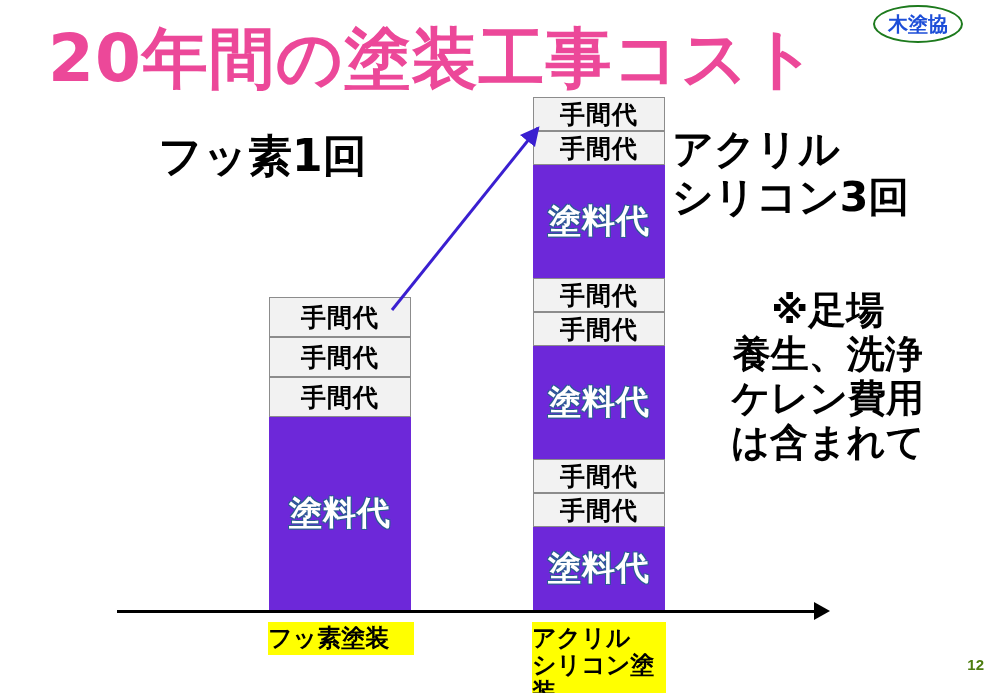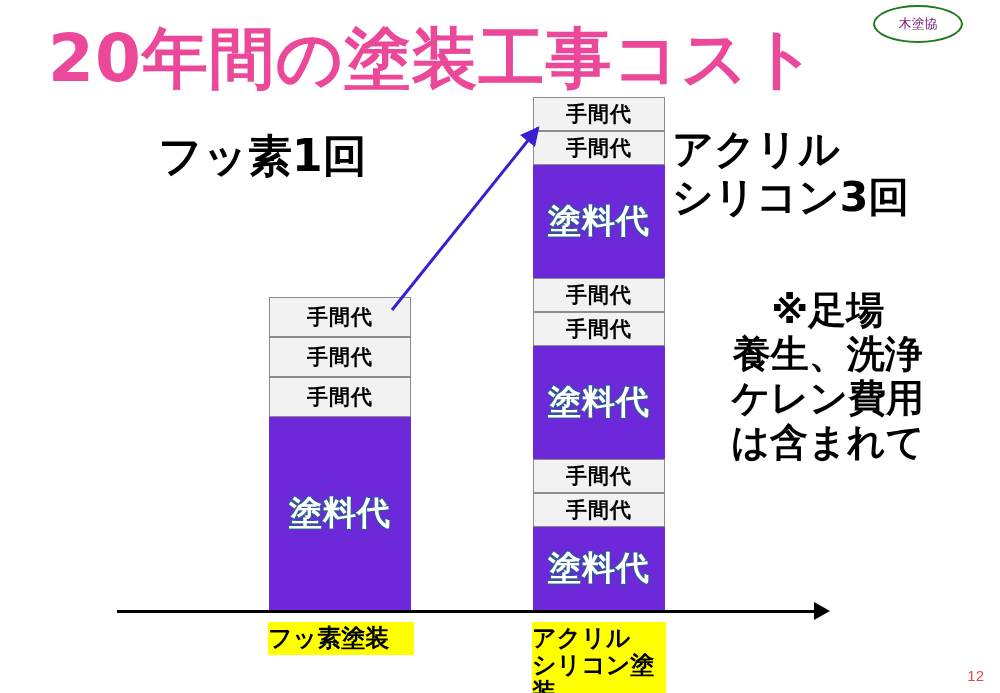--- a/index.html
+++ b/index.html
@@ -13,21 +13,21 @@
   .slide{position:absolute;inset:0;}
 
   
   .logo{
     position:absolute;left:873px;top:5px;width:86px;height:34px;
     border:2px solid #1d7a1d;border-radius:50%;
     background:#ffffff;
     display:flex;align-items:center;justify-content:center;
   }
   .logo span{
-    color:#701a75;font-weight:normal;font-size:13px;letter-spacing:0px;
+    color:#1d4ed8;font-weight:bold;font-size:20px;letter-spacing:0px;
     white-space:nowrap;
   }
 
   
   .title{
     position:absolute;left:48px;top:14px;
     font-size:66px;font-weight:bold;color:#ec4899;
     letter-spacing:1px;white-space:nowrap;
     font-family:"DejaVu Sans","Liberation Sans",sans-serif;
   }
@@ -69,21 +69,21 @@
   .seg{
     box-sizing:border-box;
     display:flex;align-items:center;justify-content:center;
     font-weight:bold;
     font-family:"DejaVu Sans","Liberation Sans",sans-serif;
   }
   .seg-labor{
     background:#f2f2f2;
     border:1px solid #8c8c8c;
     color:#000000;
-    font-size:21px;
+    font-size:25px;
     letter-spacing:1px;
   }
   .seg-paint{
     background:#6d28d9;
     color:#ffffff;
     font-size:33px;
     letter-spacing:1px;
     text-shadow:
        1px 1px 0 #2c5c93,
       -1px 1px 0 #2c5c93,
@@ -101,22 +101,22 @@
     color:#000000;
     font-size:24px;font-weight:bold;
     line-height:1.12;
     font-family:"DejaVu Sans","Liberation Sans",sans-serif;
   }
   .xlab-fusso{left:268px;top:622px;width:146px;padding:3px 0;}
   .xlab-acryl{left:532px;top:622px;width:134px;padding:3px 0;}
 
   
   .pageno{
-    position:absolute;right:16px;bottom:9px;
-    font-size:15px;font-weight:normal;color:#ef4444;
+    position:absolute;right:16px;bottom:20px;
+    font-size:15px;font-weight:bold;color:#4d7c0f;
   }
 </style>
 </head>
 <body>
 
 <div class="slide">
 
   <div class="logo">
     <span>木塗協</span>
   </div>

